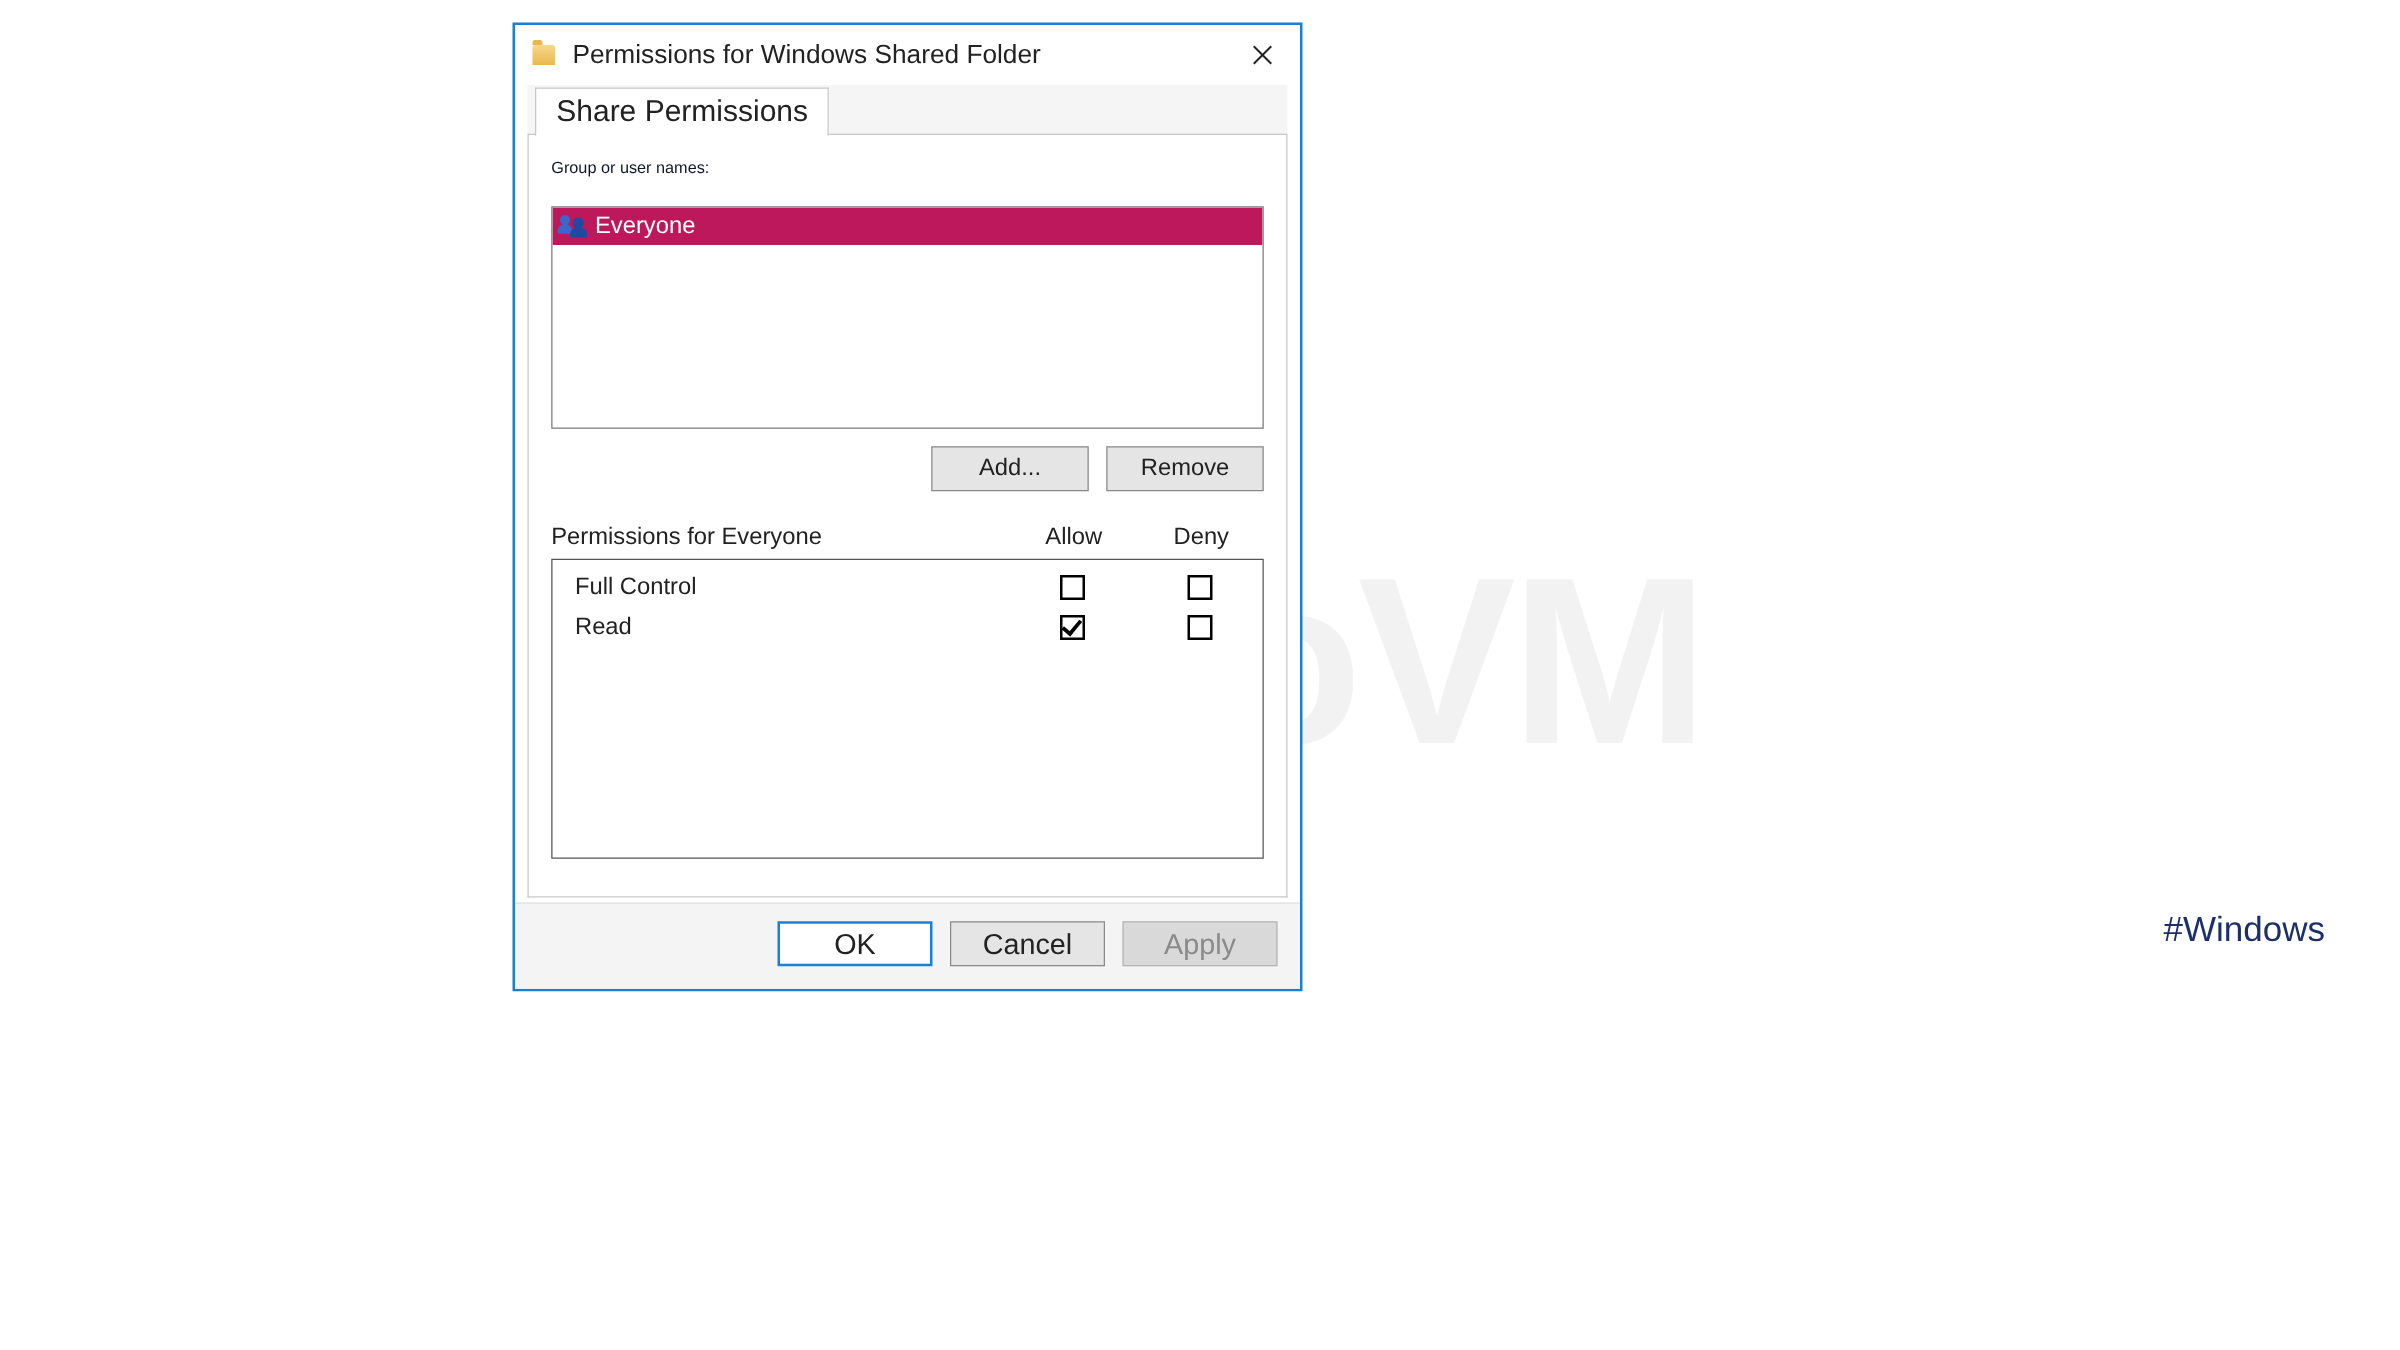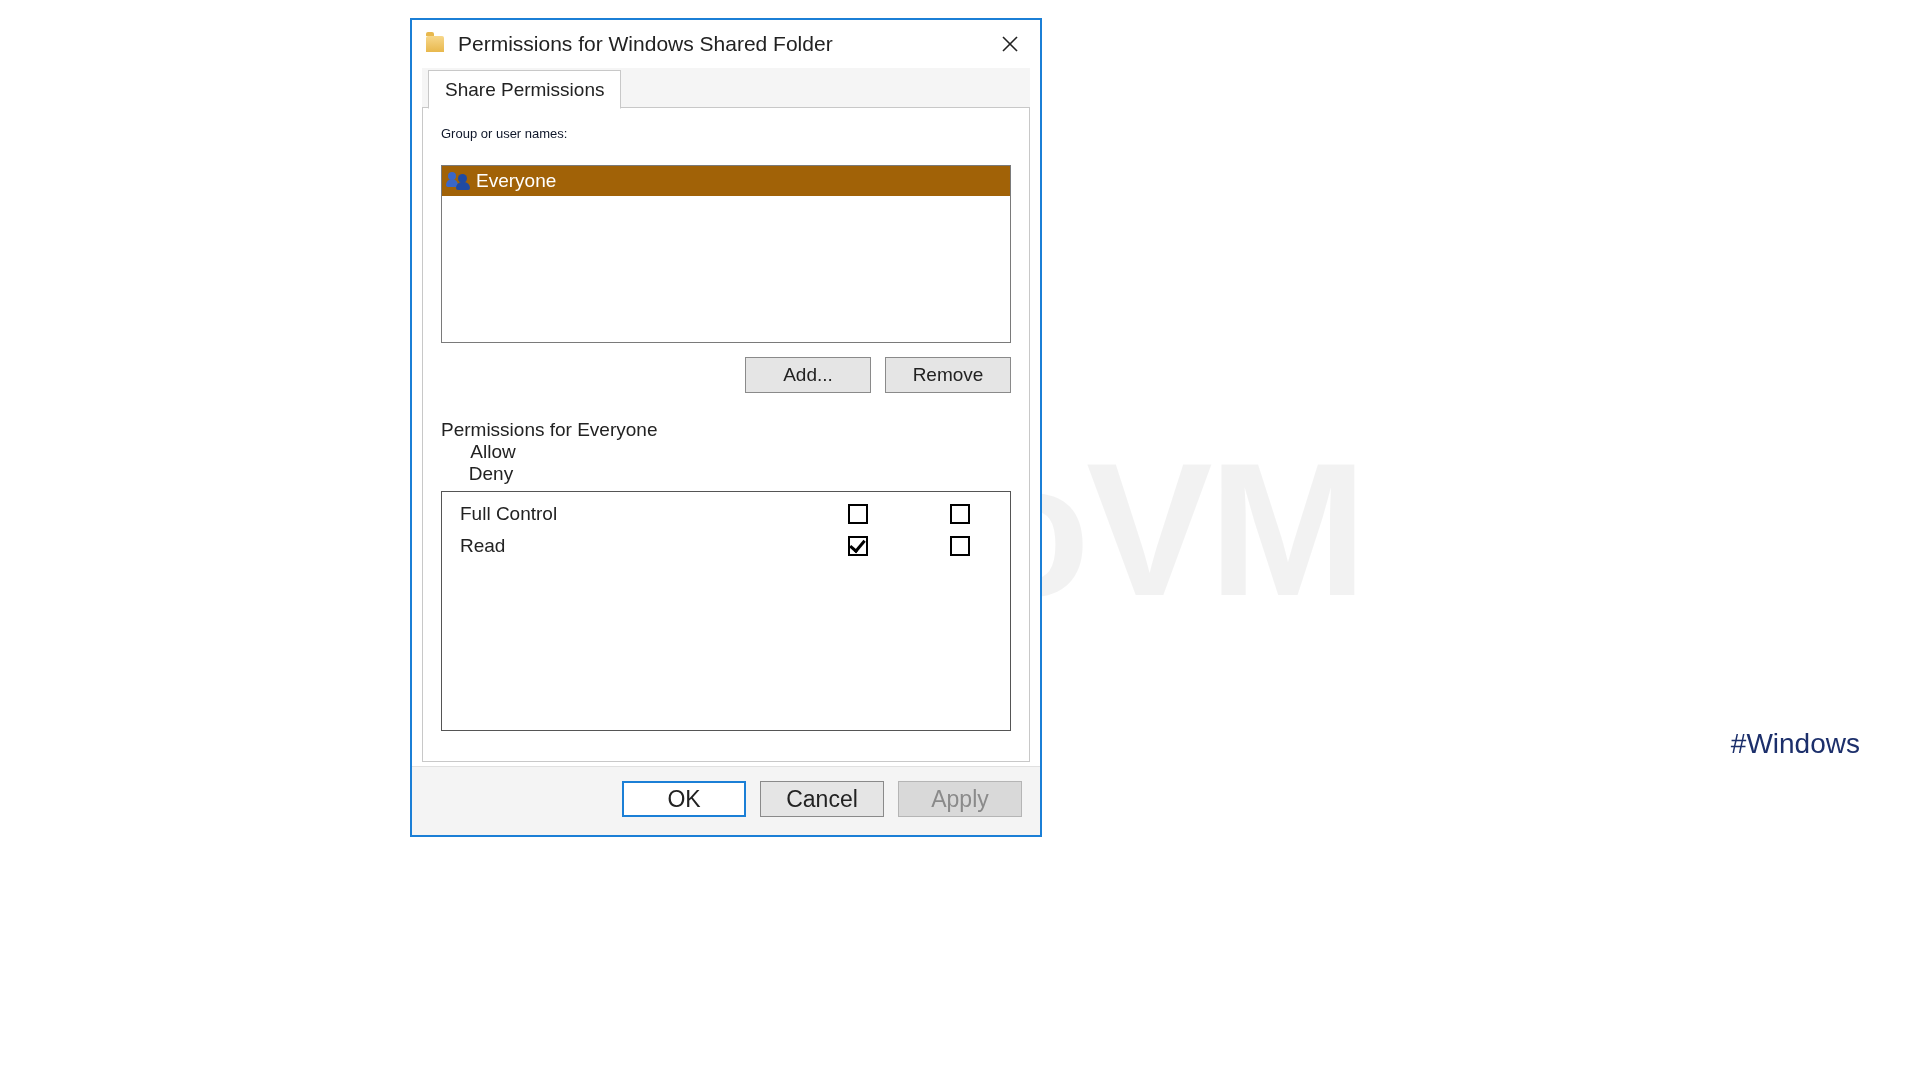--- a/index.html
+++ b/index.html
@@ -84,21 +84,21 @@
   }
   .tab {
     position: absolute;
     left: 6px; top: 2px;
     height: 39px;
     padding: 0 16px;
     display: flex; align-items: center;
     border: 1px solid #c8c8c8;
     border-bottom: 1px solid #ffffff;
     background: #ffffff;
-    font-size: 19px;
+    font-size: 24px;
     color: #222;
   }
   .tab-body {
     border: 1px solid #c8c8c8;
     border-top: none;
     background: #ffffff;
     padding: 18px 18px 30px 18px;
   }
   .section-label {
     font-size: 13px;
@@ -108,21 +108,21 @@
   .listbox {
     border: 1px solid #7a7a7a;
     height: 178px;
     background: #ffffff;
     overflow: hidden;
   }
   .list-item {
     display: flex;
     align-items: center;
     height: 30px;
-    background: #a16207;
+    background: #be185d;
     color: #ffffff;
     font-size: 19px;
     padding-left: 6px;
   }
   .group-icon {
     width: 22px; height: 18px;
     position: relative;
     margin-right: 6px;
   }
   .group-icon .head {
@@ -155,21 +155,20 @@
     font-size: 19px;
     color: #222;
     display: flex; align-items: center; justify-content: center;
     cursor: default;
   }
   .perm-header {
     display: flex;
     margin-top: 26px;
     font-size: 19px;
     color: #222;
-    flex-direction: column;
   }
   .perm-header .col-name { flex: 1; }
   .perm-header .col-allow { width: 104px; text-align: center; }
   .perm-header .col-deny  { width: 100px; text-align: center; }
   .perm-grid {
     border: 1px solid #555;
     margin-top: 6px;
     height: 240px;
     padding: 6px 0;
   }

